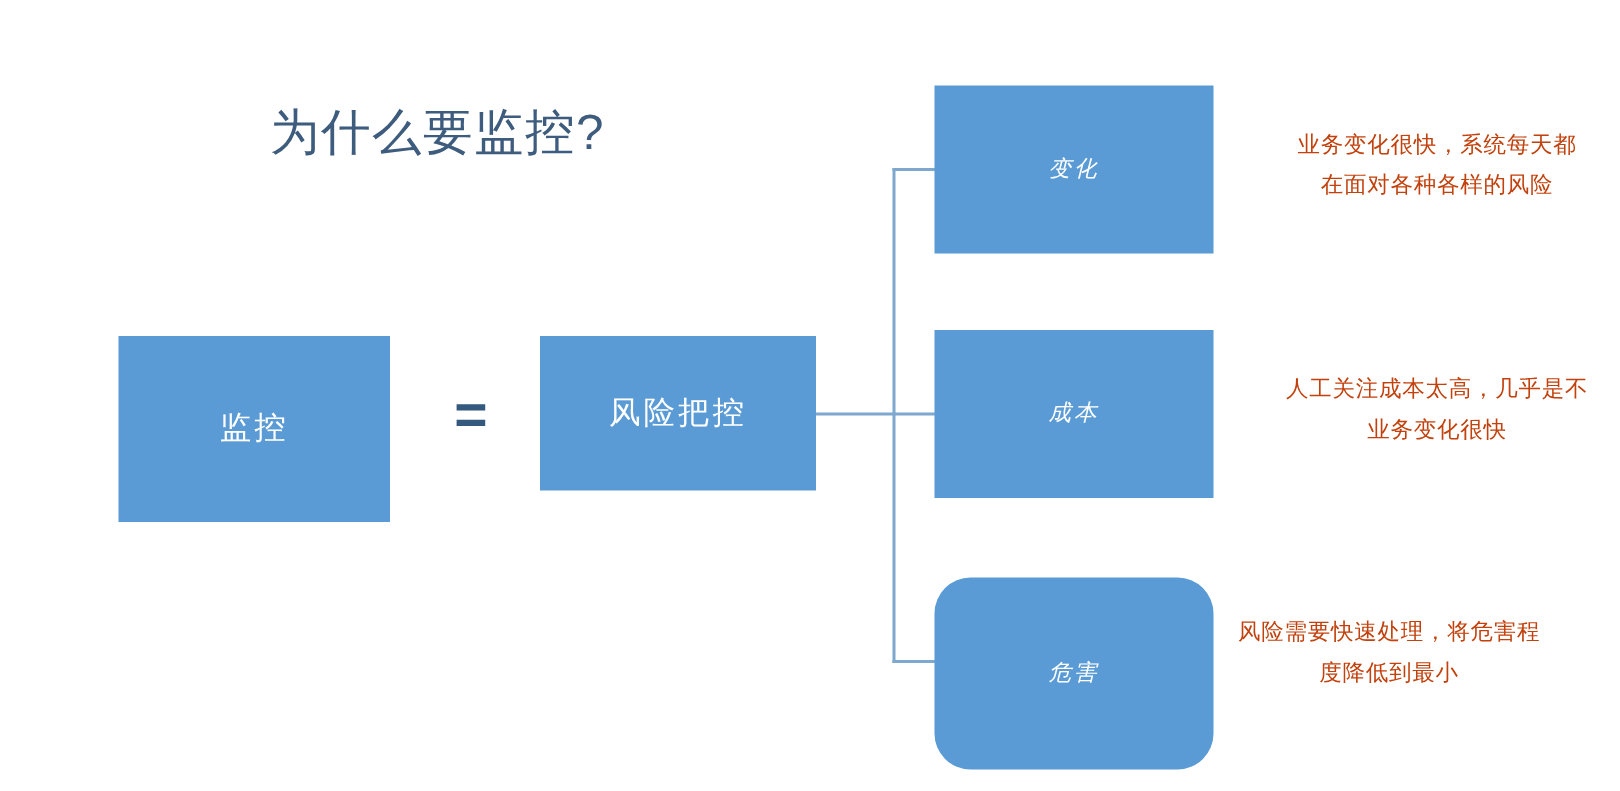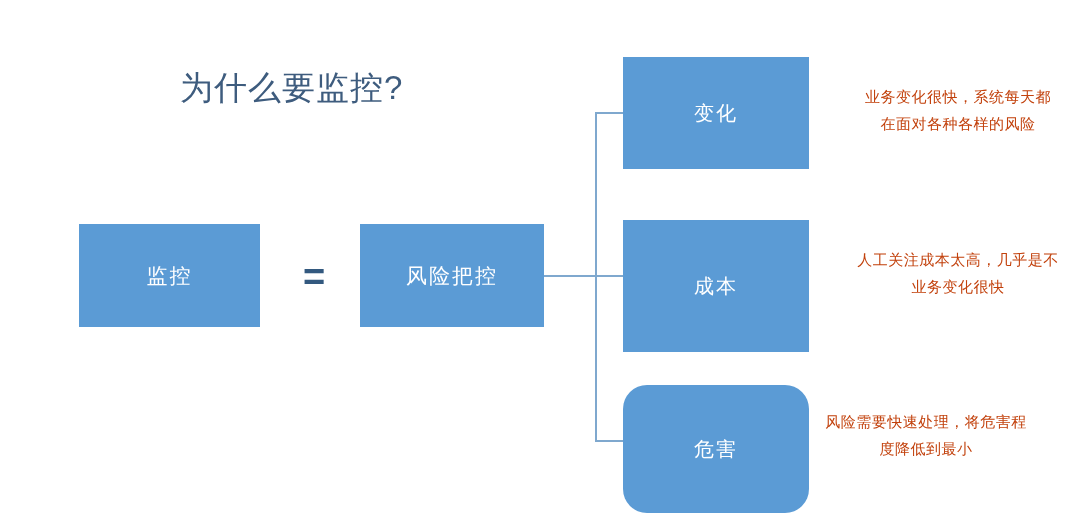--- a/index.html
+++ b/index.html
@@ -44,29 +44,30 @@
     color: #FFFFFF;
     box-sizing: border-box;
   }
   .node-box .node-label {
     font-size: 21px;
     letter-spacing: 2px;
     color: #FFFFFF;
     line-height: 1.2;
   }
   .node-box.small .node-label {
-    font-size: 20px;
+    font-size: 15px;
     letter-spacing: 2px;
+    font-style: italic;
   }
 
-  #box-monitor   { left: 47px;  top: 224px; width: 181px; height: 103px; align-items: center; }
+  #box-monitor   { left: 47px;  top: 224px; width: 181px; height: 124px; align-items: center; }
   #box-risk      { left: 328px; top: 224px; width: 184px; height: 103px; }
 
   #box-change    { left: 591px; top: 57px;  width: 186px; height: 112px; }
-  #box-cost      { left: 591px; top: 220px; width: 186px; height: 132px; }
+  #box-cost      { left: 591px; top: 220px; width: 186px; height: 112px; }
   #box-harm      { left: 591px; top: 385px; width: 186px; height: 128px; border-radius: 24px; }
 
   
   .equals-sign {
     position: absolute;
     left: 258px;
     top: 253px;
     width: 48px;
     height: 48px;
     display: flex;

